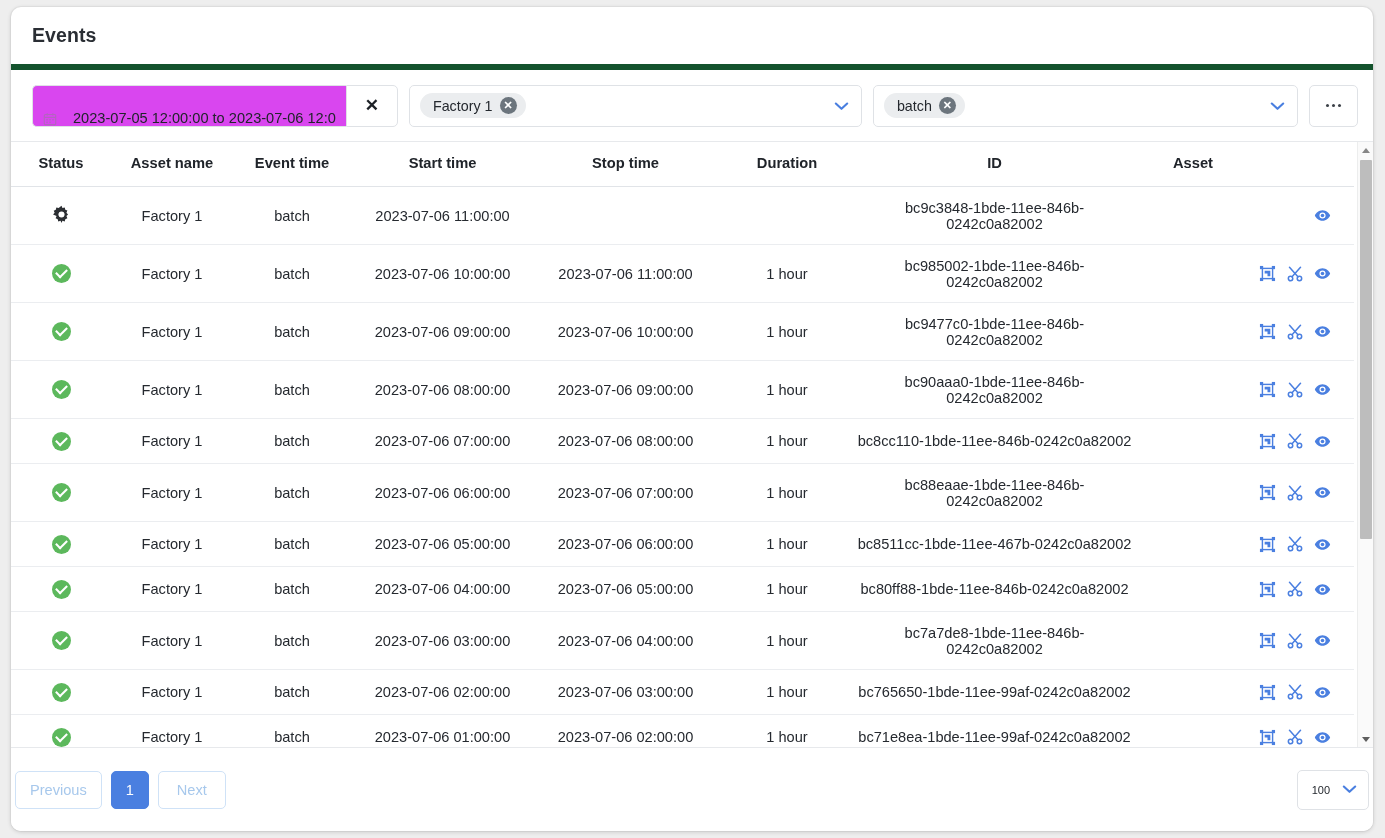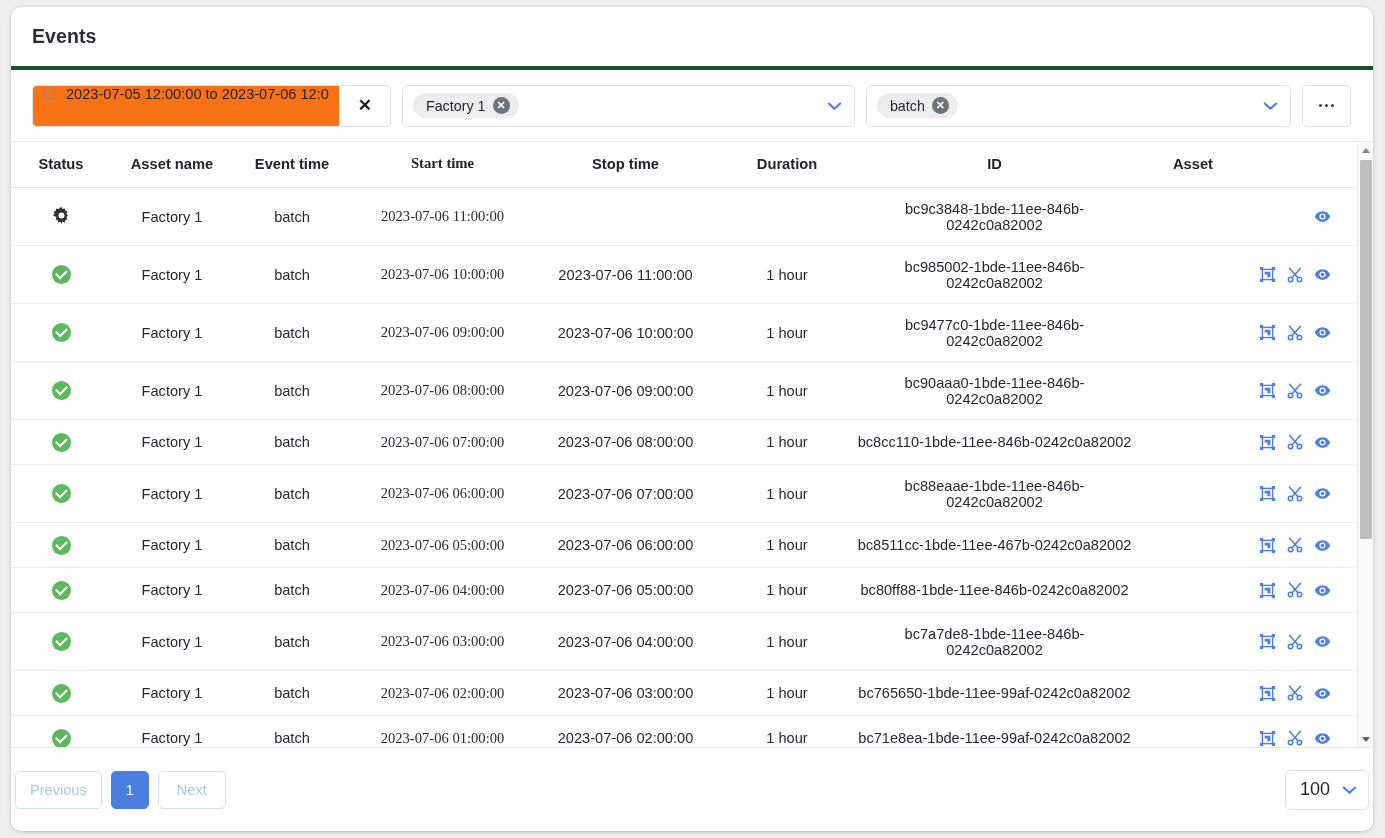--- a/index.html
+++ b/index.html
@@ -23,21 +23,21 @@
     flex-direction: column;
   }
 
   
   .card-header {
     height: 63px;
     flex: 0 0 63px;
     display: flex;
     align-items: center;
     padding: 0 21px;
-    border-bottom: 4px solid #14532d;
+    border-bottom: 6px solid #14532d;
   }
   .card-title {
     font-size: 19.5px;
     font-weight: bold;
     color: #2a2e34;
     letter-spacing: .1px;
   }
 
   
   .toolbar {
@@ -52,27 +52,27 @@
   }
 
   .daterange-group {
     display: flex;
     height: 42px;
     flex: 0 0 353px;
   }
   .daterange-field {
     flex: 1 1 auto;
     display: flex;
-    align-items: flex-start;
-    gap: 9px;
+    align-items: flex-end;
+    gap: 16px;
     padding: 0 10px;
     border: 1px solid #dfe2e6;
     border-right: none;
     border-radius: 5px 0 0 5px;
-    background: #f97316;
+    background: #d946ef;
     overflow: hidden;
   }
   .daterange-text {
     font-size: 14.6px;
     color: #20242a;
     white-space: nowrap;
     overflow: hidden;
   }
   .cal-icon { flex: 0 0 14px; height: 14px; opacity: .45; }
   .daterange-clear {
@@ -165,21 +165,21 @@
   .c-asset   { width: 122px; }
   .c-type    { width: 118px; }
   .c-start   { width: 183px; }
   .c-stop    { width: 183px; }
   .c-dur     { width: 140px; }
   .c-id      { width: 275px; }
   .c-parent  { width: 122px; }
   .c-actions { width: 100px; }
 
   th.c-status  { padding-left: 10px; }
-  td.c-start, th.c-start { text-align: center; font-family: Liberation Serif, serif; }
+  td.c-start, th.c-start { text-align: center; }
 
   .status-cell { display: flex; align-items: center; justify-content: center; }
 
   .ck {
     width: 19px; height: 19px; border-radius: 50%;
     background: #5cb85c;
     display: inline-flex; align-items: center; justify-content: center;
     position: relative;
   }
   .ck::after {
@@ -264,21 +264,21 @@
   }
   .pagesize {
     height: 40px;
     min-width: 72px;
     border: 1px solid #dfe2e6;
     border-radius: 5px;
     background: #fff;
     display: flex; align-items: center; justify-content: space-between;
     gap: 12px;
     padding: 0 11px 0 14px;
-    font-size: 18px;
+    font-size: 11px;
     color: #24282e;
     cursor: pointer;
   }
 </style>
 </head>
 <body>
 
 <div class="page-card">
 
   <div class="card-header">

